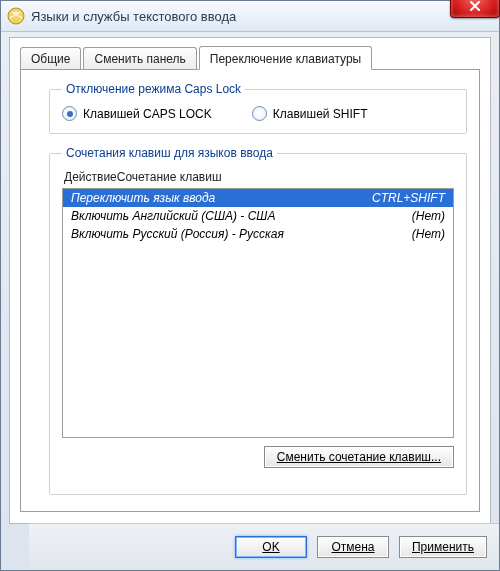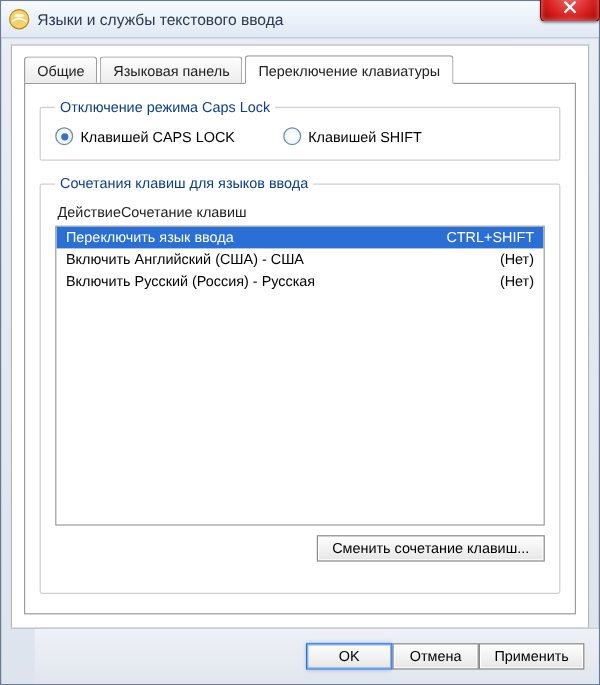--- a/index.html
+++ b/index.html
@@ -98,21 +98,21 @@
     padding: 12px 12px 12px 12px;
     background: #ffffff;
     box-sizing: border-box;
     height: calc(100% - 24px);
   }
 
   fieldset.group {
     border: 1px solid #d0d0d0;
     border-radius: 2px;
     padding: 10px 12px 12px 12px;
-    margin: 0 0 12px 0;
+    margin: 0 0 12px 16px;
   }
   fieldset.group > legend {
     color: #0a3e8e;
     padding: 0 4px;
     font-size: 12px;
   }
 
   .radios {
     display: flex;
     gap: 40px;
@@ -147,20 +147,21 @@
     display: flex;
     justify-content: flex-start;
     color: #222;
     padding: 0 2px 4px 2px;
   }
   .listbox {
     border: 1px solid #9c9c9c;
     background: #ffffff;
     height: calc(100% - 64px);
     overflow: hidden;
+    font-style: italic;
   }
   .row {
     display: flex;
     justify-content: space-between;
     padding: 2px 8px;
     color: #000;
   }
   .row.selected {
     background: #2a6fd6;
     color: #ffffff;
@@ -173,33 +174,35 @@
     margin-top: 8px;
   }
   .btn {
     background: linear-gradient(#fefefe, #e6e6e6);
     border: 1px solid #8a8a8a;
     border-radius: 0;
     padding: 3px 12px;
     font-family: inherit;
     font-size: 12px;
     box-shadow: inset 0 0 0 1px #ffffff;
+    text-decoration: underline;
   }
   .btn.default {
     border: 1px solid #2f6fd0;
     box-shadow: 0 0 0 1px #7fb4ff inset, 0 0 3px #7fb4ff;
   }
 
   .footer {
     position: absolute;
     left: 0; right: 0; bottom: 0;
     height: 46px;
     display: flex;
     justify-content: flex-end;
     align-items: center;
+    gap: 10px;
     padding: 0 12px;
     background: linear-gradient(#eef1f6, #e1e6ee);
     border-top: 1px solid #c4ccd8;
     margin-left: 28px;
   }
   .footer .btn { min-width: 72px; }
 </style>
 </head>
 <body>
 
@@ -221,21 +224,21 @@
     </div>
   </div>
 
   <div class="client">
 
     <div class="tabstrip">
       <div class="tab">
         <span>Общие</span>
       </div>
       <div class="tab">
-        <span>Языковая панель</span>
+        <span>Сменить панель</span>
       </div>
       <div class="tab active">
         <span>Переключение клавиатуры</span>
       </div>
     </div>
 
     <div class="tabpanel">
 
       <fieldset class="group">
         <legend>Отключение режима Caps Lock</legend>

